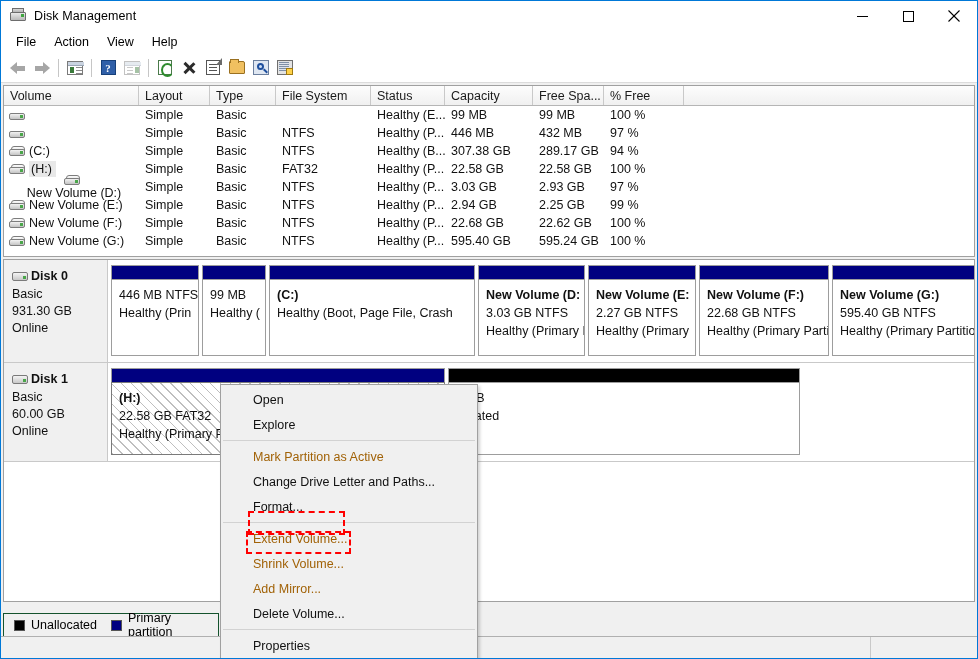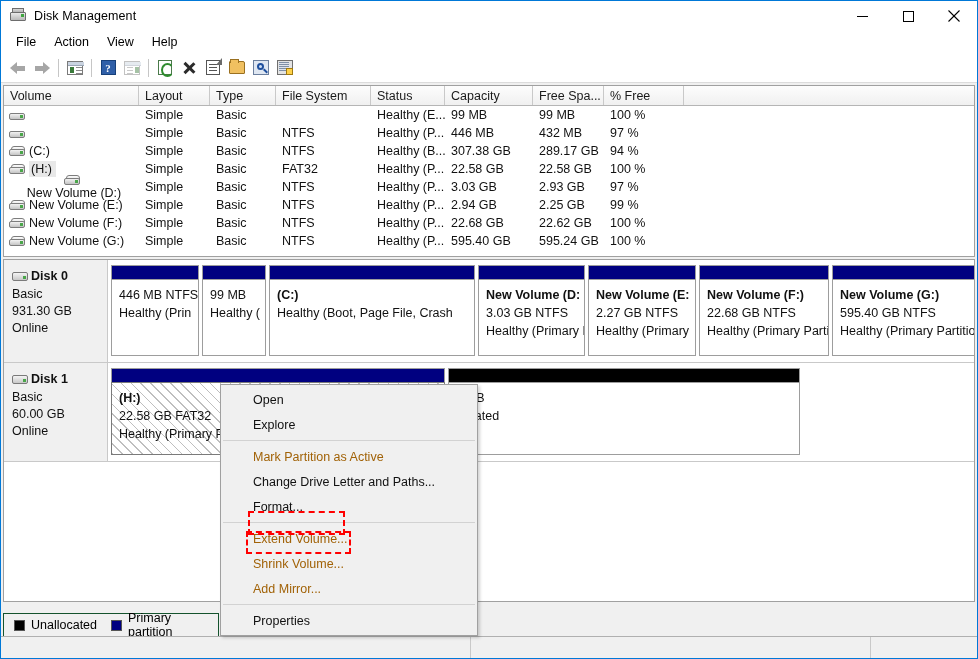--- a/index.html
+++ b/index.html
@@ -562,20 +562,21 @@
       <div class="ctx-item">Open</div>
       <div class="ctx-item">Explore</div>
       <div class="ctx-sep"></div>
       <div class="ctx-item disabled">Mark Partition as Active</div>
       <div class="ctx-item">Change Drive Letter and Paths...</div>
       <div class="ctx-item">Format...</div>
       <div class="ctx-sep"></div>
       <div class="ctx-item disabled">Extend Volume...</div>
       <div class="ctx-item disabled">Shrink Volume...</div>
       <div class="ctx-item disabled">Add Mirror...</div>
+      <div class="ctx-item">Delete Volume...</div>
       <div class="ctx-sep"></div>
       <div class="ctx-item">Properties</div>
     </div>
 
   <div class="redbox" id="redbox0" style="left: 247px; top: 510px; width: 97px; height: 24px; border-color: rgb(255, 0, 0);"></div>
   <div class="redbox" id="redbox1" style="left: 245px; top: 530px; width: 105px; height: 23px; border-color: rgb(255, 0, 0);"></div>
 
 </div>
 
 </body></html>

